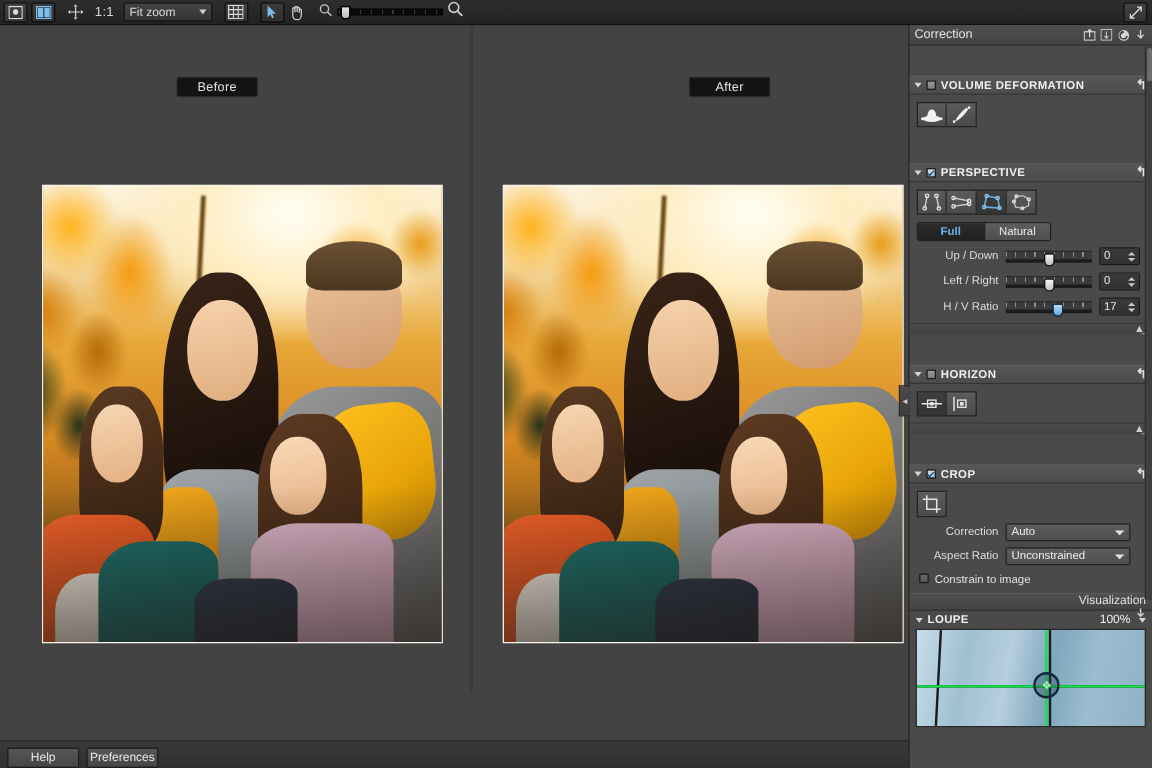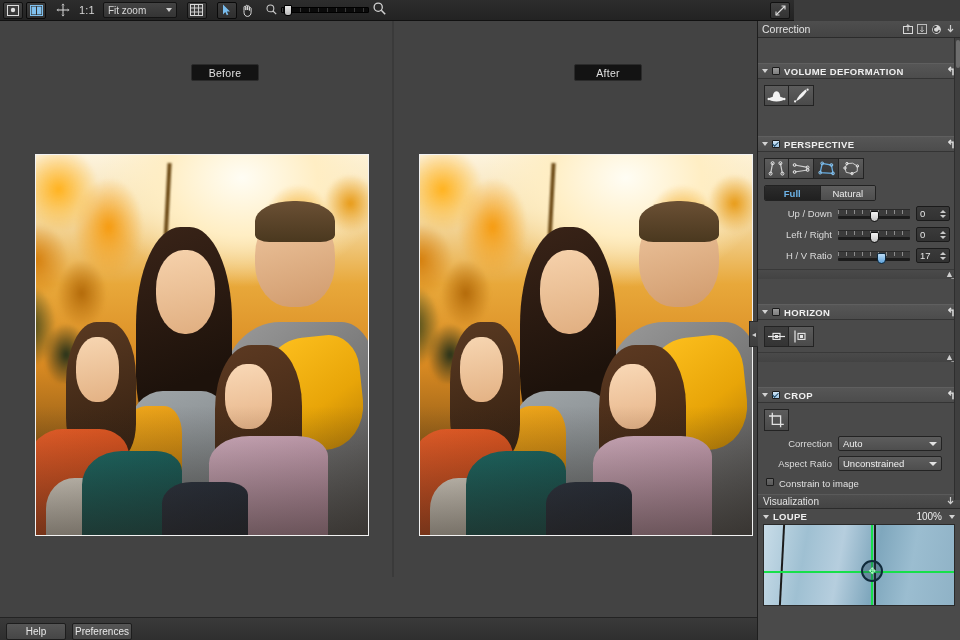--- a/index.html
+++ b/index.html
@@ -7,21 +7,21 @@
     width: 960px; height: 640px;
     background: #3c3c3c;
     font-family: "Liberation Sans", sans-serif;
     overflow: hidden;
     -webkit-font-smoothing: antialiased;
   }
   .app { position: relative; width: 960px; height: 640px; }
 
   
   .toolbar {
-    position: absolute; top: 0; left: 0; width: 794px; height: 21px;
+    position: absolute; top: 0; left: 0; width: 960px; height: 21px;
     background: linear-gradient(#2d2d2d, #232323);
     border-bottom: 1px solid #111;
     display: flex; align-items: center; gap: 0px;
   }
   .tb-btn {
     width: 20px; height: 17px; margin-left: 3px;
     border: 1px solid #111; border-radius: 2px;
     background: linear-gradient(#424242, #333);
     display: flex; align-items: center; justify-content: center;
     color: #d8d8d8;
@@ -67,21 +67,21 @@
     position: absolute; left: 392px; top: 0; width: 2px; height: 556px;
     background: #3a3a3a;
   }
   .ba-label {
     position: absolute; height: 17px; min-width: 68px;
     background: #131313; border: 1px solid #2b2b2b; border-radius: 2px;
     color: #e0e0e0; font-size: 10.5px;
     display: flex; align-items: center; justify-content: center;
     letter-spacing: 0.3px;
   }
-  #lbl-before { left: 147px; top: 43px; width: 68px; margin-left: 44px; }
+  #lbl-before { left: 147px; top: 43px; width: 68px; }
   #lbl-after  { left: 574px; top: 43px; width: 68px; }
 
   .photo {
     position: absolute;
     border: 1px solid #f2f2f2;
     overflow: hidden;
     background: #c8a060;
   }
   #photo-before { left: 35px; top: 133px; width: 334px; height: 382px; }
   #photo-after  { left: 419px; top: 133px; width: 334px; height: 382px; }
@@ -260,21 +260,21 @@
   .sel-box .arr { width:0;height:0;border-left:4px solid transparent;border-right:4px solid transparent;border-top:4.5px solid #e2e2e2;}
 
   .chk-row { display:flex; align-items:flex-start; gap:5px; margin-top:7px; padding-left:2px;}
   .chk-row .lbl { color:#e0e0e0; font-size:9.5px; }
   .cbx.off { background: linear-gradient(#6a6a6a,#585858); }
 
   
   .viz-header {
     height: 15px; background: linear-gradient(#4e4e4e,#444);
     border-top:1px solid #5a5a5a; border-bottom:1px solid #2b2b2b;
-    display:flex; align-items:center; padding:0 5px; color:#e2e2e2; font-size:10px;
+    display:flex; align-items:flex-end; padding:0 5px; color:#e2e2e2; font-size:10px;flex-direction:column;
   }
   .viz-header .ttl { flex:1; }
   .loupe-head {
     height:15px; display:flex; align-items:center; padding:0 5px; gap:4px;
     background:#4a4a4a; color:#efefef; font-size:9.5px; font-weight:bold; letter-spacing:0.3px;
   }
   .loupe-head .pct { font-weight:normal; letter-spacing:0; font-size:10px;}
   .loupe-img {
     margin: 0 5px; height: 82px; position:relative; overflow:hidden;
     border:1px solid #2a2a2a;

